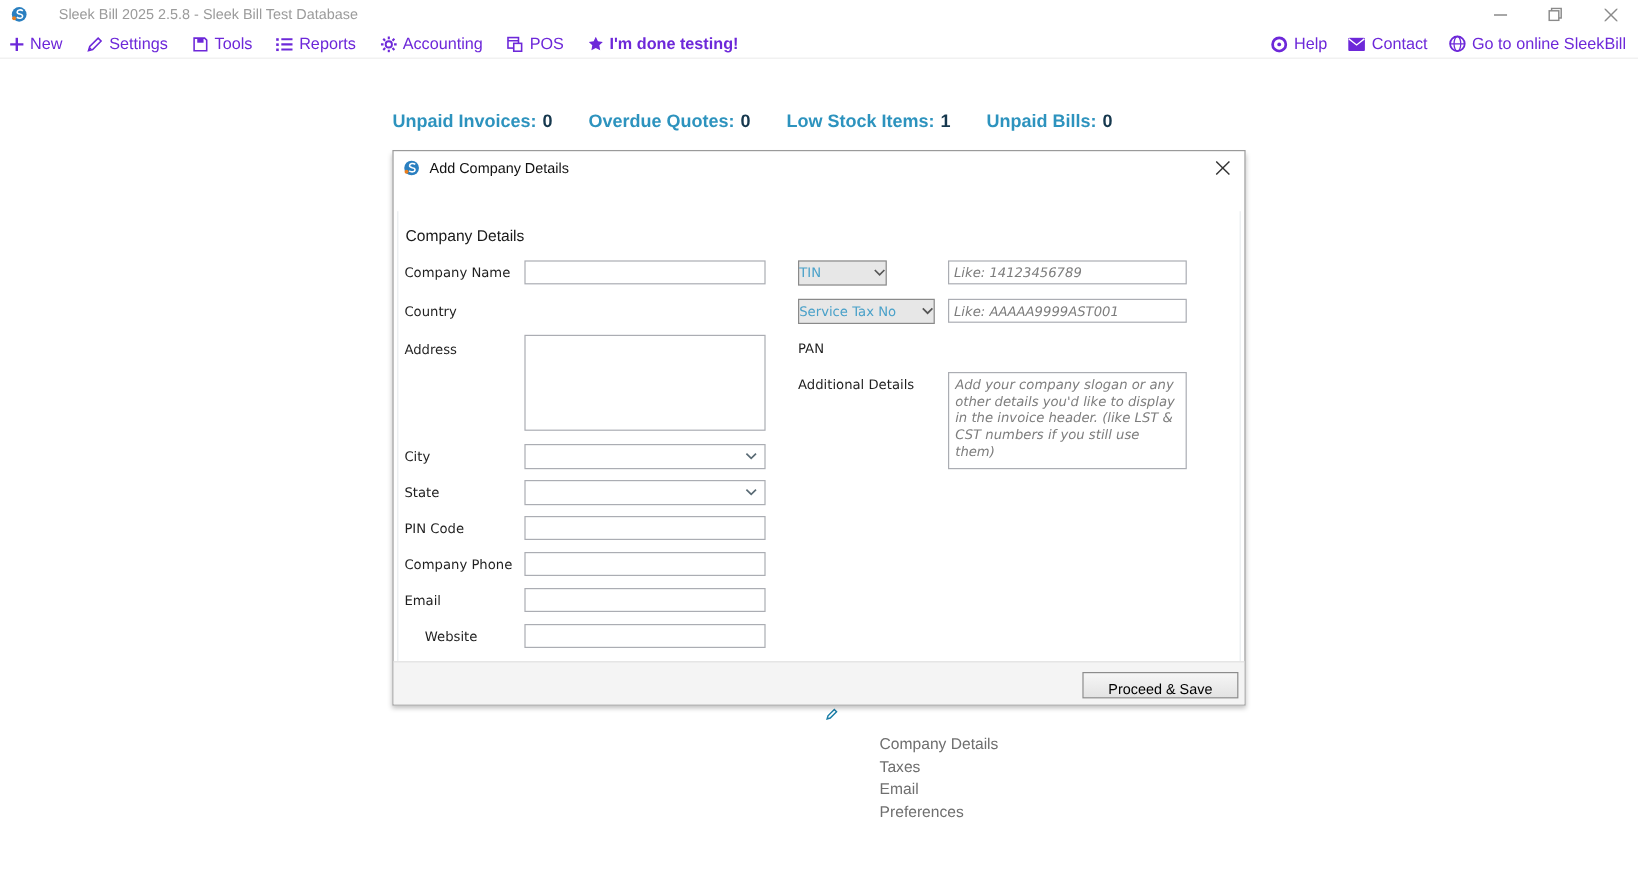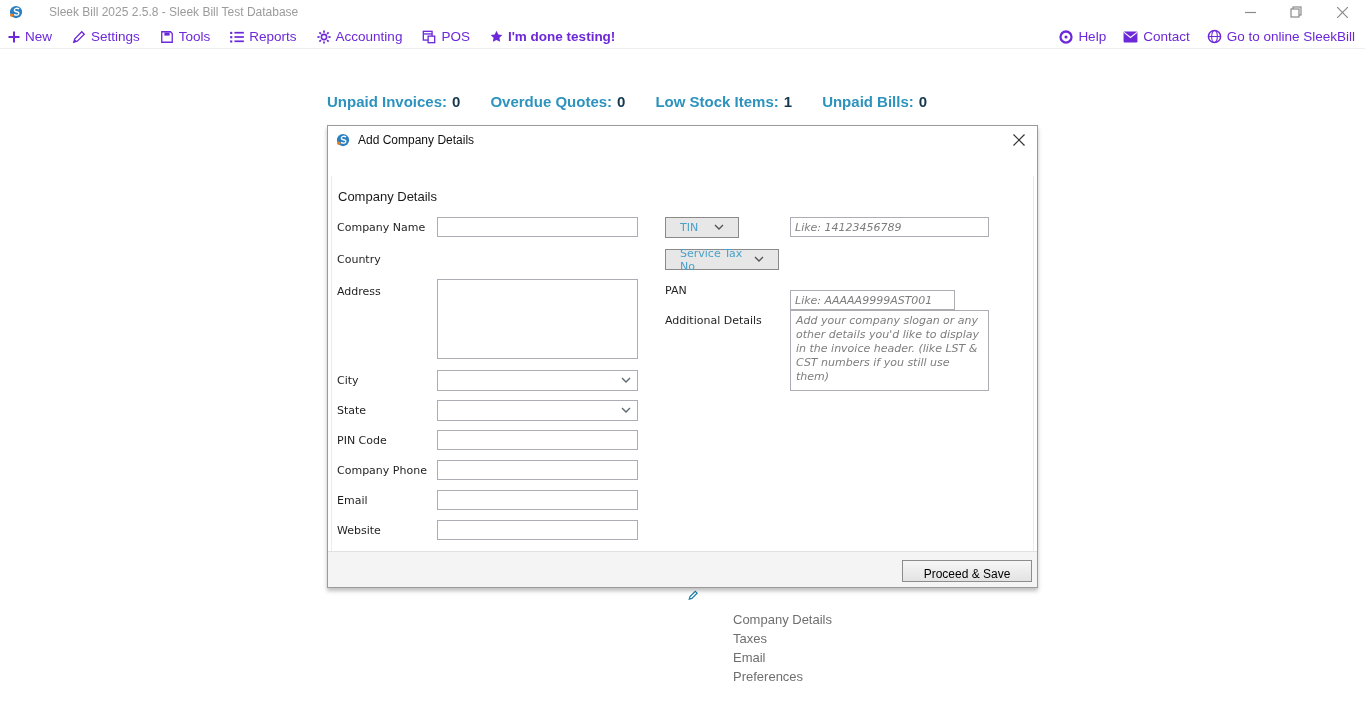--- a/index.html
+++ b/index.html
@@ -83,21 +83,21 @@
     position: absolute; height: 21px; width: 201px; background: #fff;
     border: 1px solid #abadb3; display: flex; align-items: center;
     padding: 0 6px; font-family: "DejaVu Sans", sans-serif; font-size: 11px;
   }
   .fselect .chev { margin-left: auto; color: #5a6b75; }
   .val-blue { color: #3f9dc7; }
 
   .gsel {
     position: absolute; height: 21px; background: #e7e7e7;
     border: 1px solid #8a8a8a; display: flex; align-items: center;
-    padding: 0 14px; font-family: "DejaVu Sans", sans-serif; font-size: 11px; color: #4aa1c9;
+    padding: 0 0; font-family: "DejaVu Sans", sans-serif; font-size: 11px; color: #4aa1c9;
   }
   .gsel .chev { margin-left: auto; color: #555; }
 
   .dlg-footer { position: absolute; left: 0; right: 0; bottom: 0; height: 36px; background: #f4f4f4; border-top: 1px solid #e0e0e0; }
   .proceed-btn {
     position: absolute; right: 5px; top: 8px; height: 22px; width: 130px;
     display: flex; align-items: center; justify-content: center; gap: 6px;
     background: linear-gradient(#f6f6f6, #e3e3e3); border: 1px solid #8c8c8c;
     font-size: 12px; font-family: "Liberation Sans", sans-serif; color: #000; flex-direction: column;
   }
@@ -316,42 +316,42 @@
 
   <span class="flabel" style="left:9px; top:308px;">PIN Code</span>
   <input class="ti" style="left: 109px; top: 304px;">
 
   <span class="flabel" style="left:9px; top:338px;">Company Phone</span>
   <input class="ti" style="left: 109px; top: 334px;">
 
   <span class="flabel" style="left:9px; top:368px;">Email</span>
   <input class="ti" style="left: 109px; top: 364px;">
 
-  <span class="flabel" style="left:9px; top:398px;">Website</span>
+  <span class="flabel" style="left:26px; top:398px;">Website</span>
   <input class="ti" style="left: 109px; top: 394px;">
 
   <div class="gsel" style="left:337px; top:91px; width:74px;">
     <span>TIN</span>
     <span class="chev">
         <svg width="10" height="7" viewBox="0 0 10 7">
           <path d="M1 1l4 4 4-4" fill="none" stroke="currentColor" stroke-width="1.4"></path>
         </svg>
       </span>
   </div>
   <input class="ti" style="left: 462px; top: 91px; width: 199px;" placeholder="Like: 14123456789">
 
   <div class="gsel" style="left:337px; top:123px; width:114px;">
     <span>Service Tax No</span>
     <span class="chev">
         <svg width="10" height="7" viewBox="0 0 10 7">
           <path d="M1 1l4 4 4-4" fill="none" stroke="currentColor" stroke-width="1.4"></path>
         </svg>
       </span>
   </div>
-  <input class="ti" style="left: 462px; top: 123px; width: 165px; margin-top: 41px;" placeholder="Like: AAAAA9999AST001">
+  <input class="ti" style="left: 462px; top: 123px; width: 199px;" placeholder="Like: AAAAA9999AST001">
 
   <span class="flabel" style="left:337px; top:158px;">PAN</span>
 
   <span class="flabel" style="left:337px; top:188px;">Additional Details</span>
   <textarea class="ta" style="left: 462px; top: 184px; width: 199px; height: 81px;" placeholder="Add your company slogan or any other details you'd like to display in the invoice header. (like LST &amp; CST numbers if you still use them)"></textarea>
 
   <div class="dlg-footer">
     <button class="proceed-btn">
       <svg width="13" height="11" viewBox="0 0 14 12">
           <path d="M1.5 6.5l3.5 3.5L12.5 1.5" fill="none" stroke="#2e9bc4" stroke-width="2.4"></path>

